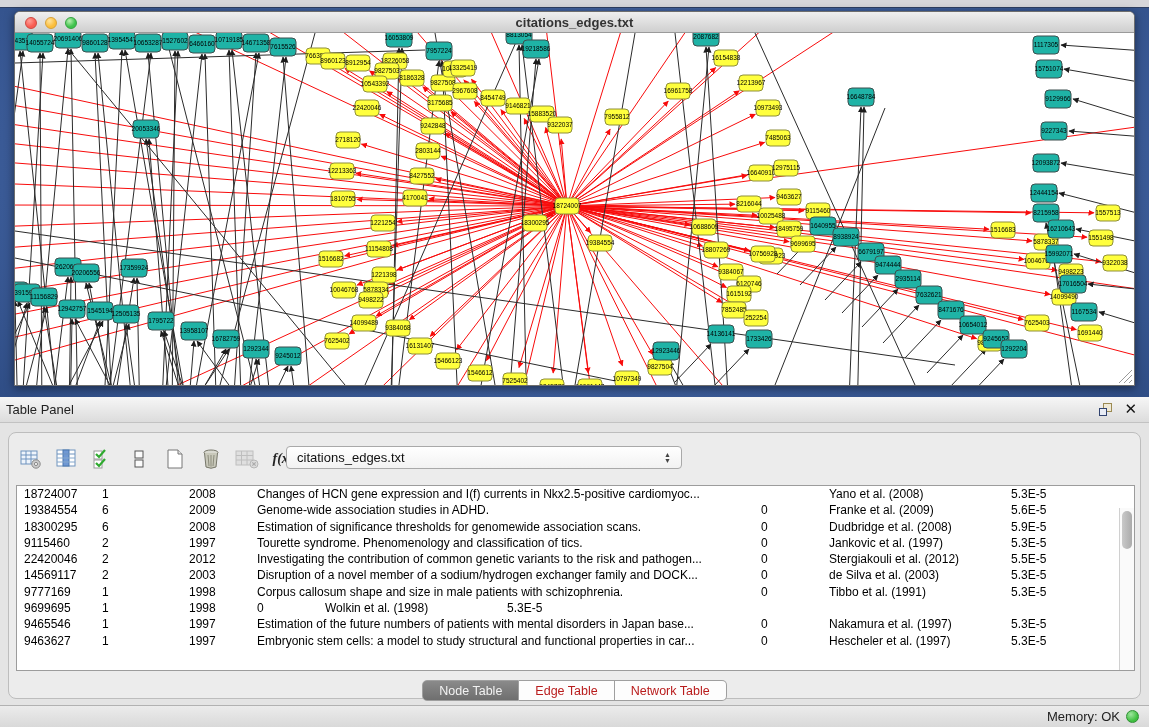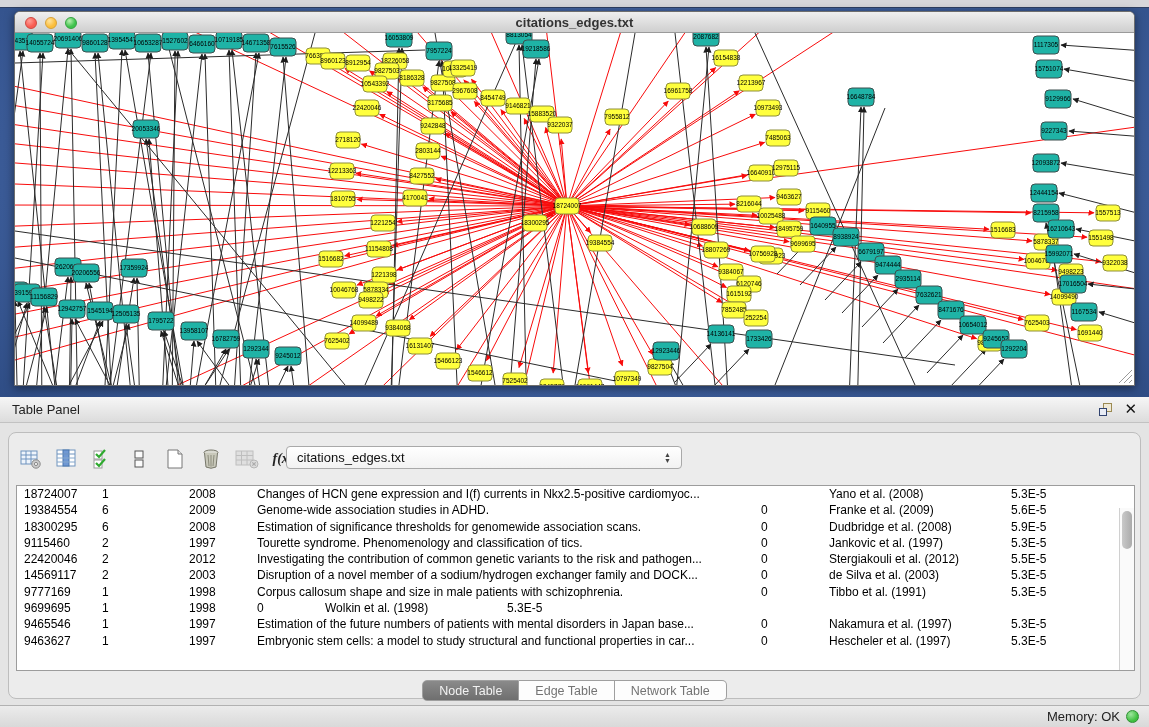--- a/index.html
+++ b/index.html
@@ -18,21 +18,21 @@
   .tl { position:absolute; top:4.5px; width:12px; height:12px; border-radius:50%; }
   .tl.red   { left:10px;  background:radial-gradient(circle at 35% 30%, #ff9d96, #f85c52 60%); border:1px solid #ce4740; }
   .tl.yel   { left:30px;  background:radial-gradient(circle at 35% 30%, #ffe39d, #fbbe3c 60%); border:1px solid #d8a136; }
   .tl.grn   { left:50px;  background:radial-gradient(circle at 35% 30%, #b8f0b0, #3fc24c 60%); border:1px solid #32a33e; }
   #canvas-wrap { position:relative; width:1119px; height:352px; background:#fff; overflow:hidden; }
   #graph-svg { display:block; }
 
   
   #tp-header { position:absolute; left:0; top:397px; width:1149px; height:26px;
                background:linear-gradient(#f6f6f6,#dcdcdc); border-bottom:1px solid #c2c2c2; }
-  #tp-header .tp-title { font-size:13px; color:#222; line-height:26px; padding-left:12px; }
+  #tp-header .tp-title { font-size:13px; color:#222; line-height:26px; padding-left:6px; }
   #tp-float { position:absolute; right:36px; top:6px; width:14px; height:14px; cursor:pointer; }
   #tp-float .sq1 { position:absolute; left:4px; top:0; width:9px; height:9px; border:1.5px solid #9b8a52; background:#efe9d6; }
   #tp-float .sq2 { position:absolute; left:0; top:5px; width:8px; height:8px; border:1.5px solid #31436f; background:#e8ecf5; }
   #tp-close { position:absolute; right:12px; top:3px; font-size:15px; font-weight:bold; color:#111; cursor:pointer; line-height:18px; }
 
   #tp-body { position:absolute; left:0; top:423px; width:1149px; height:282px; background:#e4e4e4; }
   #tp-container { position:absolute; left:8px; top:9px; width:1133px; height:267px;
                   background:#ececec; border:1px solid #bdbdbd; border-radius:8px; }
 
   #toolbar { position:absolute; left:10px; top:12px; height:28px; display:flex; align-items:center; gap:12px; }
@@ -49,21 +49,21 @@
   .th { font-size:12.5px; color:#111; text-align:center; line-height:20px; border-right:1px solid #a7c3d6;
         white-space:nowrap; overflow:hidden; flex-shrink:0; cursor:pointer; }
   .th .sortglyph { color:#2e5f91; font-size:11px; margin-right:3px; }
   #tbody .tr { display:flex; height:16.3px; cursor:pointer; }
   .td { font-size:12px; color:#000; line-height:16.3px; padding-left:7px; white-space:nowrap; overflow:hidden;
         text-overflow:ellipsis; flex-shrink:0; }
   #vscroll { position:absolute; right:0px; top:22px; width:15px; height:163px; background:#fafafa; border-left:1px solid #d0d0d0; }
   #vthumb { position:absolute; left:2px; top:3px; width:10px; height:38px; background:linear-gradient(90deg,#c9c9c9,#ababab); border-radius:5px; cursor:pointer; }
 
   #tabs { position:absolute; left:0; right:0; top:247px; display:flex; justify-content:center; }
-  .seg { height:21px; font-size:12.5px; line-height:20px; padding:0 16px; background:#fdfdfd; color:#737373;
+  .seg { height:21px; font-size:12.5px; line-height:20px; padding:0 16px; background:#fdfdfd; color:#b91c1c;
          border:1px solid #9f9f9f; border-left:none; cursor:pointer; }
   .seg:first-child { border-left:1px solid #9f9f9f; border-radius:5px 0 0 5px; }
   .seg:last-child  { border-radius:0 5px 5px 0; }
   .seg.active { background:linear-gradient(#8a8a8a,#6f6f6f); color:#f2f2f2; }
 
   #statusbar { position:absolute; left:0; top:705px; width:1149px; height:22px;
                background:linear-gradient(#ececec,#d9d9d9); border-top:1px solid #b2b2b2;
                display:flex; align-items:center; justify-content:flex-end; padding-right:10px; gap:6px; }
   #statusbar .mem { font-size:13px; color:#222; }
   #mem-dot { width:13px; height:13px; border-radius:50%; background:radial-gradient(circle at 35% 30%, #9fe69f, #3fbf3f 65%);

